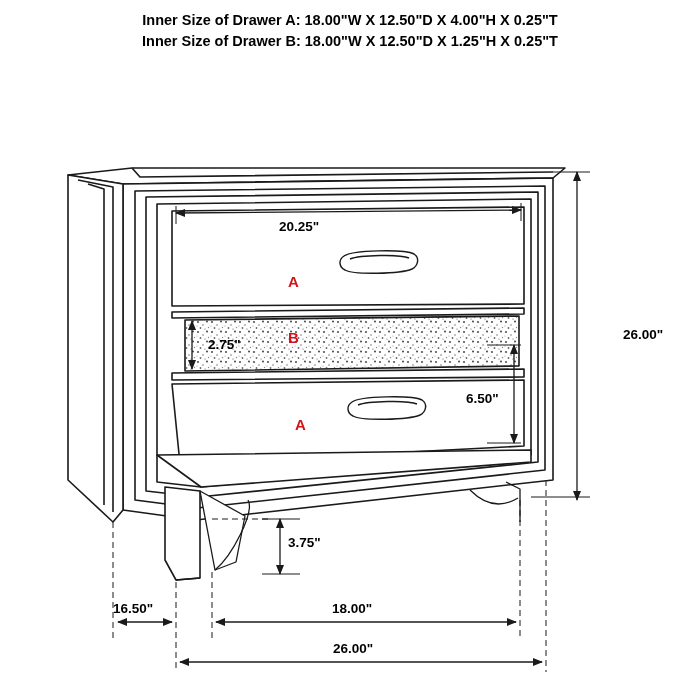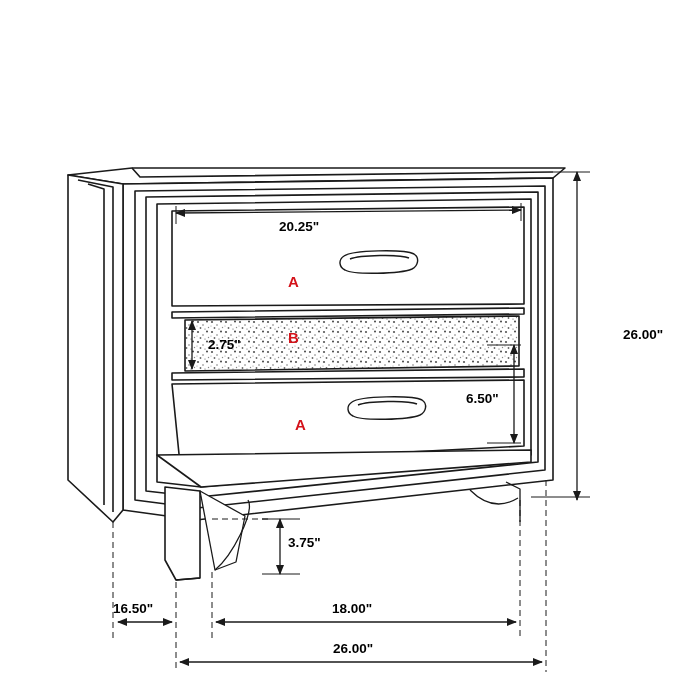--- a/index.html
+++ b/index.html
@@ -50,20 +50,22 @@
     color: #d4121a;
     white-space: nowrap;
   }
 </style>
 </head>
 <body>
 
 <div id="page">
 
   <div class="header-lines">
+    <div class="header-line">Inner Size of Drawer A: 18.00"W X 12.50"D X 4.00"H X 0.25"T</div>
+    <div class="header-line">Inner Size of Drawer B: 18.00"W X 12.50"D X 1.25"H X 0.25"T</div>
   </div>
 
   <svg id="drawing" viewBox="0 0 700 700">
     <defs>
       <pattern id="speckle" width="14" height="10" patternUnits="userSpaceOnUse">
         <rect width="14" height="10" fill="#ffffff"></rect>
         <circle cx="2" cy="2" r="1.1" fill="#555"></circle>
         <circle cx="7" cy="5" r="0.8" fill="#777"></circle>
         <circle cx="11" cy="1.5" r="1" fill="#444"></circle>
         <circle cx="4.5" cy="8" r="0.9" fill="#666"></circle>

